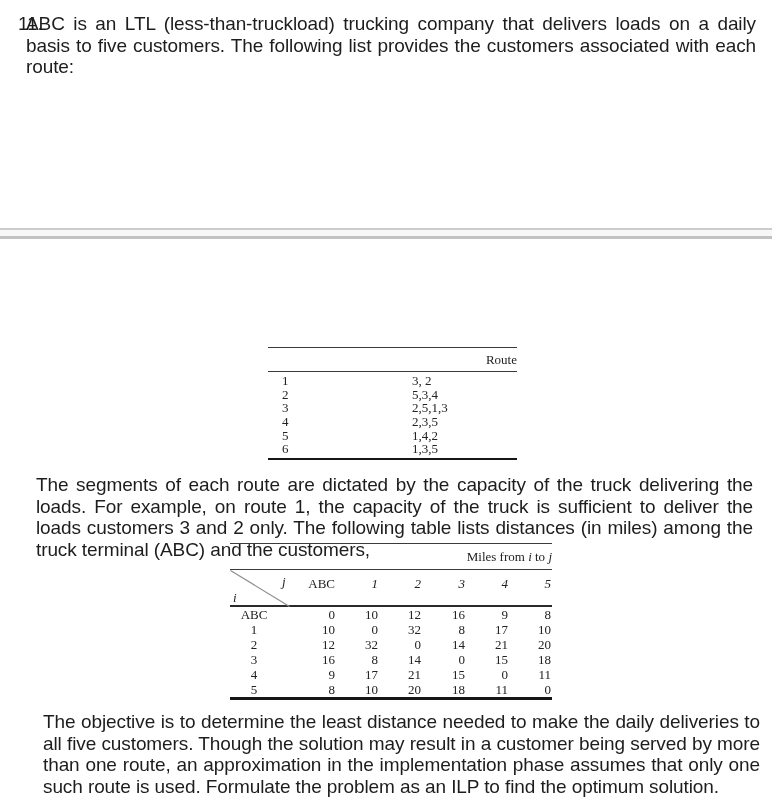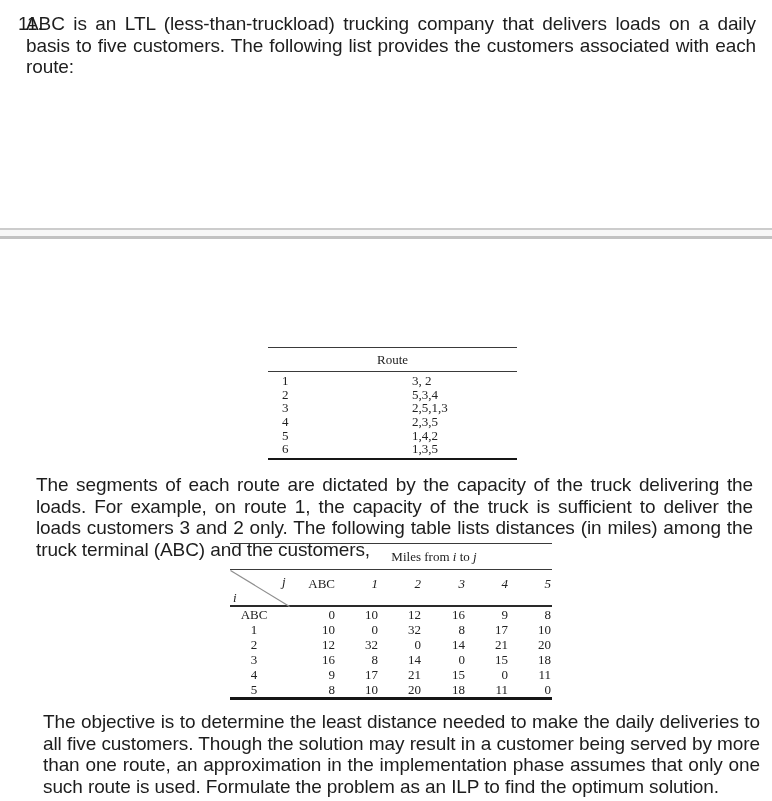--- a/index.html
+++ b/index.html
@@ -47,21 +47,21 @@
   
   #route-table{
     position:absolute;
     left:268px; top:347px;
     width:249px;
     border-top:1.5px solid #3a3a3a;
     border-bottom:2.5px solid #161616;
   }
   #rt-header{
     display:flex;
-    justify-content:center;
+    justify-content:flex-end;
     align-items:center;
     height:23px;
     border-bottom:1.5px solid #3a3a3a;
   }
   #rt-body{padding:2px 0 2px;}
   .rt-row{display:flex; height:13.7px; line-height:13.7px; white-space:nowrap;}
   .rt-num{width:72px; box-sizing:border-box; padding-left:14px;}
   .rt-val{padding-left:72px;}
 
   
@@ -69,21 +69,21 @@
     position:absolute;
     left:230px; top:543px;
     width:322px;
     border-top:1.5px solid #3a3a3a;
     border-bottom:3px solid #161616;
   }
   #dt-title{
     height:25px;
     line-height:25px;
     padding-left:86px;
-    text-align:center;
+    text-align:right;
     border-bottom:1.5px solid #3a3a3a;
     white-space:nowrap;
   }
   #dt-header{
     position:relative;
     display:flex;
     align-items:flex-start;
     height:37px;
     box-sizing:border-box;
     padding-top:6px;

